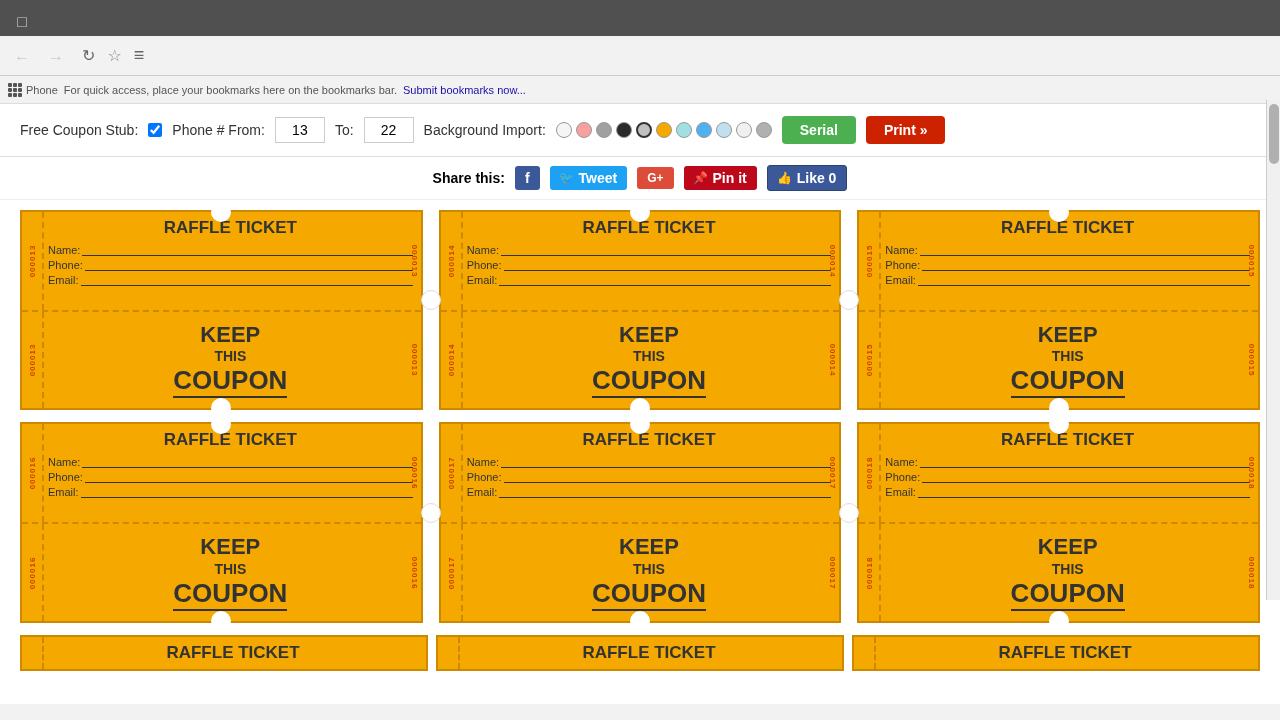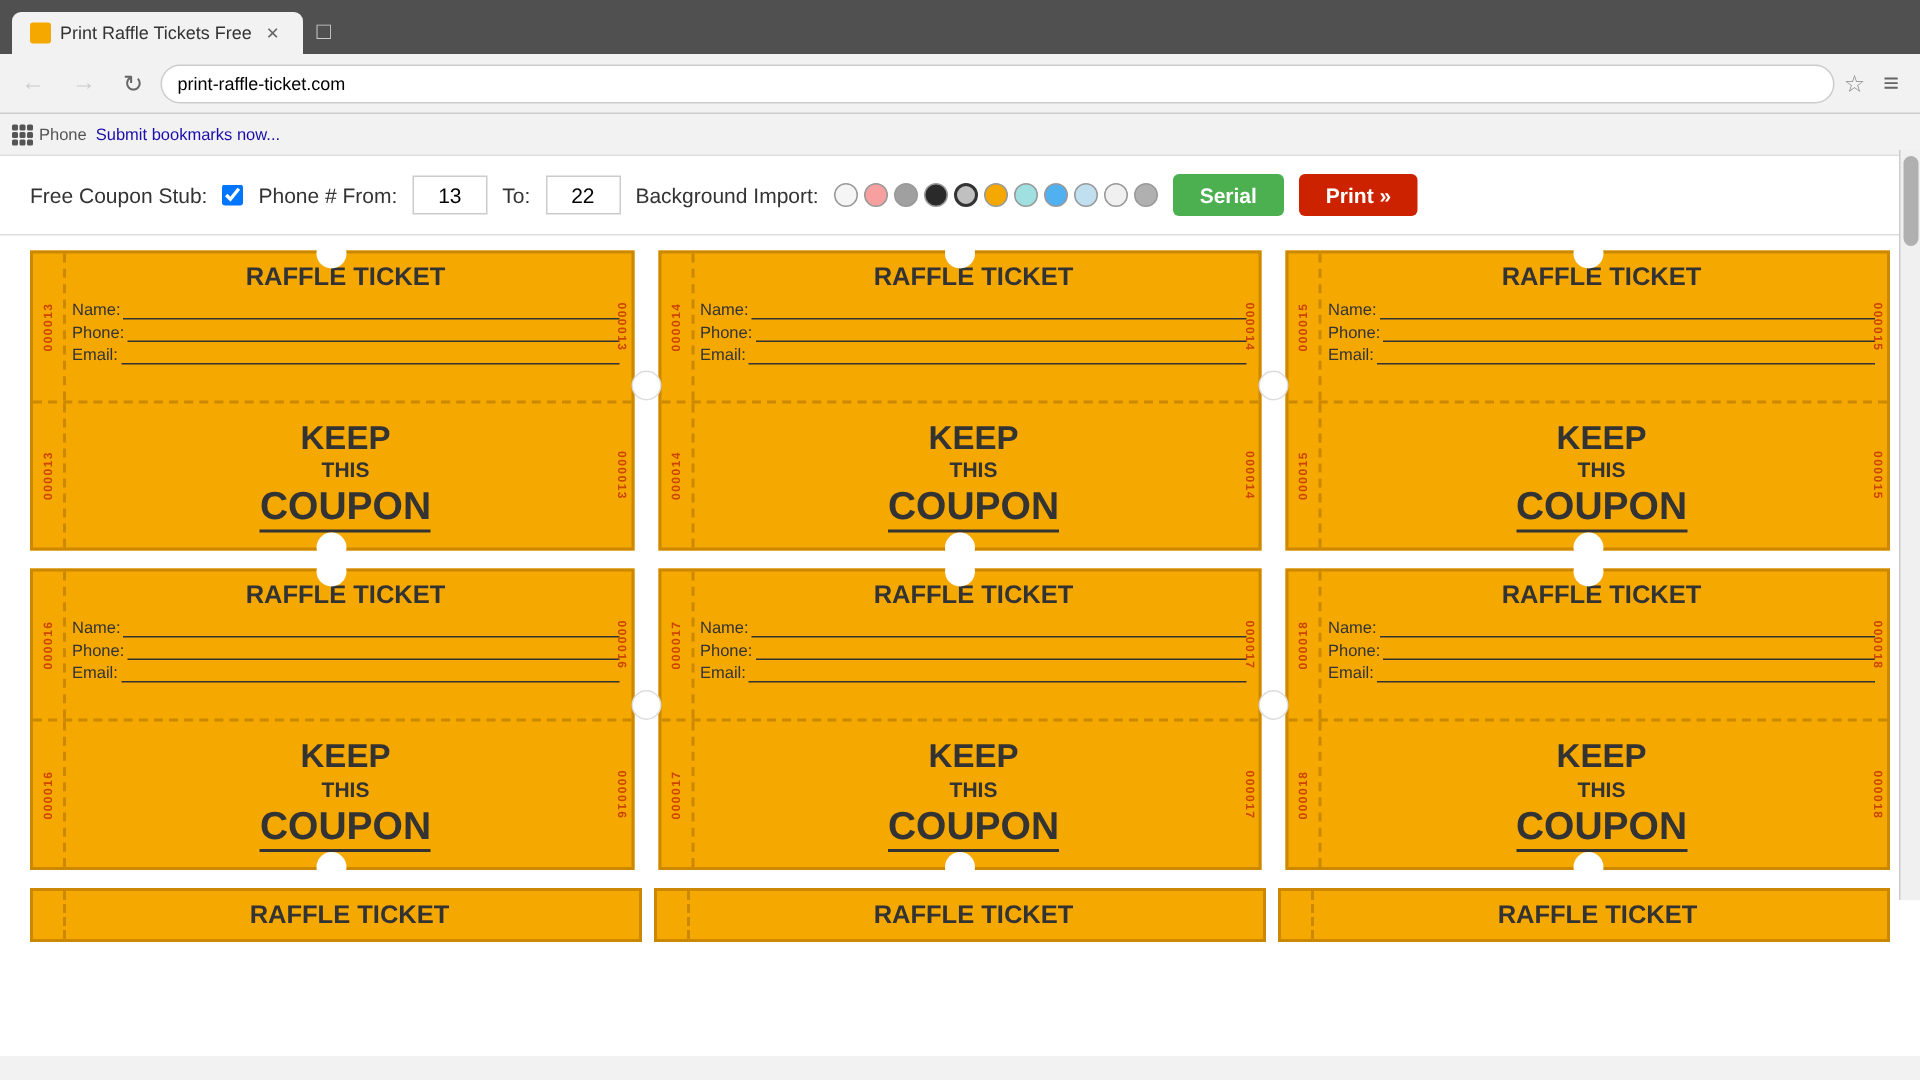--- a/index.html
+++ b/index.html
@@ -51,52 +51,47 @@
 
     .scrollbar { position: fixed; right: 0; top: 100px; width: 14px; height: 400px; background: #f0f0f0; border-left: 1px solid #ccc; }
     .scrollbar-thumb { width: 10px; margin: 2px; height: 60px; background: #b0b0b0; border-radius: 5px; }
   </style>
 </head>
 <body>
 
 <div class="browser-chrome">
 
   <div class="tab-bar">
-    <div class="tab">
-      <span class="tab-favicon" style="background:#f5a800; border-radius:2px;"></span>
-      <span style="font-size:12px;">Print Raffle Tickets Free</span>
-      <span class="tab-close">✕</span>
-    </div>
     <div style="width:28px;height:28px;background:transparent;display:flex;align-items:center;justify-content:center;color:#ccc;font-size:16px;cursor:pointer;">□</div>
   </div>
 
   <div class="nav-bar">
     <button class="nav-btn disabled">←</button>
     <button class="nav-btn disabled">→</button>
     <button class="nav-btn">↻</button>
-    <input class="address-bar" type="text" value="print-raffle-ticket.com" style="">
     <button class="star-btn">☆</button>
     <button class="menu-btn">≡</button>
   </div>
 
   <div class="bookmarks-bar">
     <div style="display:flex;align-items:center;gap:4px;cursor:pointer;">
       <div class="apps-icon">
         <span></span>
           <span></span>
           <span></span>
         <span></span>
           <span></span>
           <span></span>
         <span></span>
           <span></span>
           <span></span>
       </div>
       <span>Phone</span>
     </div>
+    <span>For quick access, place your bookmarks here on the bookmarks bar.</span>
     <a href="#">Submit bookmarks now...</a>
   </div>
 </div>
 
 <div class="page-content">
 
   <div class="toolbar">
     <label>Free Coupon Stub:</label>
     <input type="checkbox" checked="" style="">
     <label>Phone # From:</label>
@@ -114,20 +109,28 @@
       <span class="color-swatch" style="background:#a0e0e0;"></span>
       <span class="color-swatch" style="background:#50b0f0;"></span>
       <span class="color-swatch" style="background:#c0e0f0;"></span>
       <span class="color-swatch" style="background:#f0f0f0;"></span>
       <span class="color-swatch" style="background:#b0b0b0;"></span>
     </div>
     <button class="submit-btn">Serial</button>
     <button class="print-btn">Print »</button>
   </div>
 
+  <div class="share-bar">
+    <span>Share this:</span>
+    <button class="share-btn fb-btn" style="background:#3b5998;font-size:14px;font-weight:bold;">f</button>
+    <button class="share-btn tw-btn">🐦 <span>Tweet</span></button>
+    <button class="share-btn gp-btn">G+</button>
+    <button class="share-btn pin-btn">📌 <span>Pin it</span></button>
+    <button class="share-btn like-btn">👍 <span>Like 0</span></button>
+  </div>
 
   <div class="tickets-area">
 
     <div style="display:flex; gap:8px; margin-bottom:0;">
 
       <div style="flex:1; border:2px solid #cc8800; background:#f5a800; position:relative;">
 
         <div style="position:relative; padding: 6px 8px 6px 26px; border-bottom:2px dashed #cc8800; min-height:100px;">
           <div style="position:absolute;left:0;top:0;bottom:0;width:22px;border-right:2px dashed #cc8800;">
             <span style="position:absolute;top:50%;left:50%;transform:translate(-50%,-50%) rotate(180deg);writing-mode:vertical-rl;font-size:8px;font-weight:bold;color:#cc4400;letter-spacing:1px;">000013</span>

